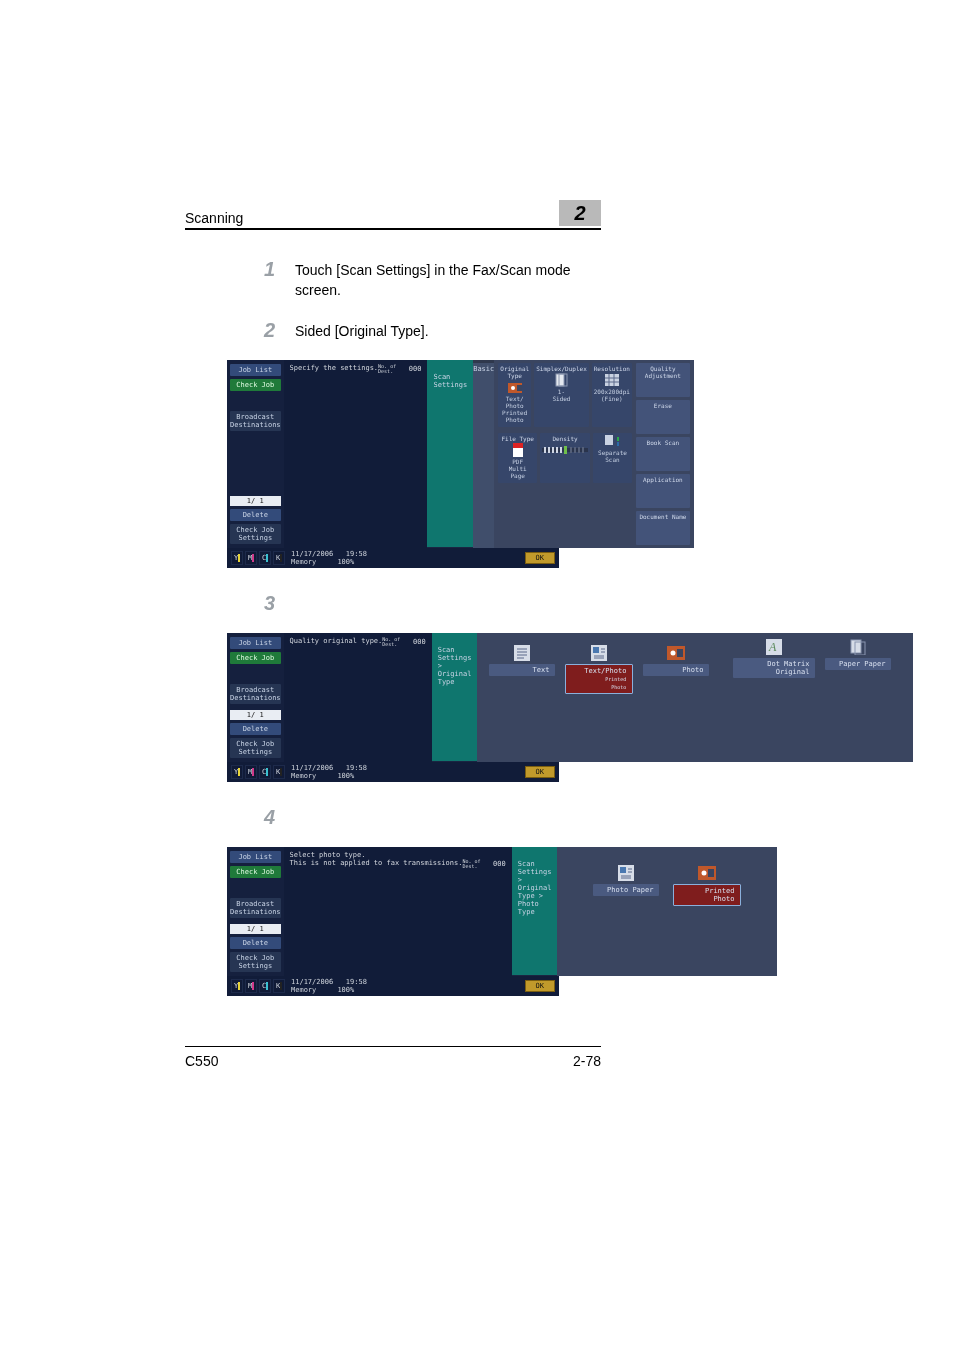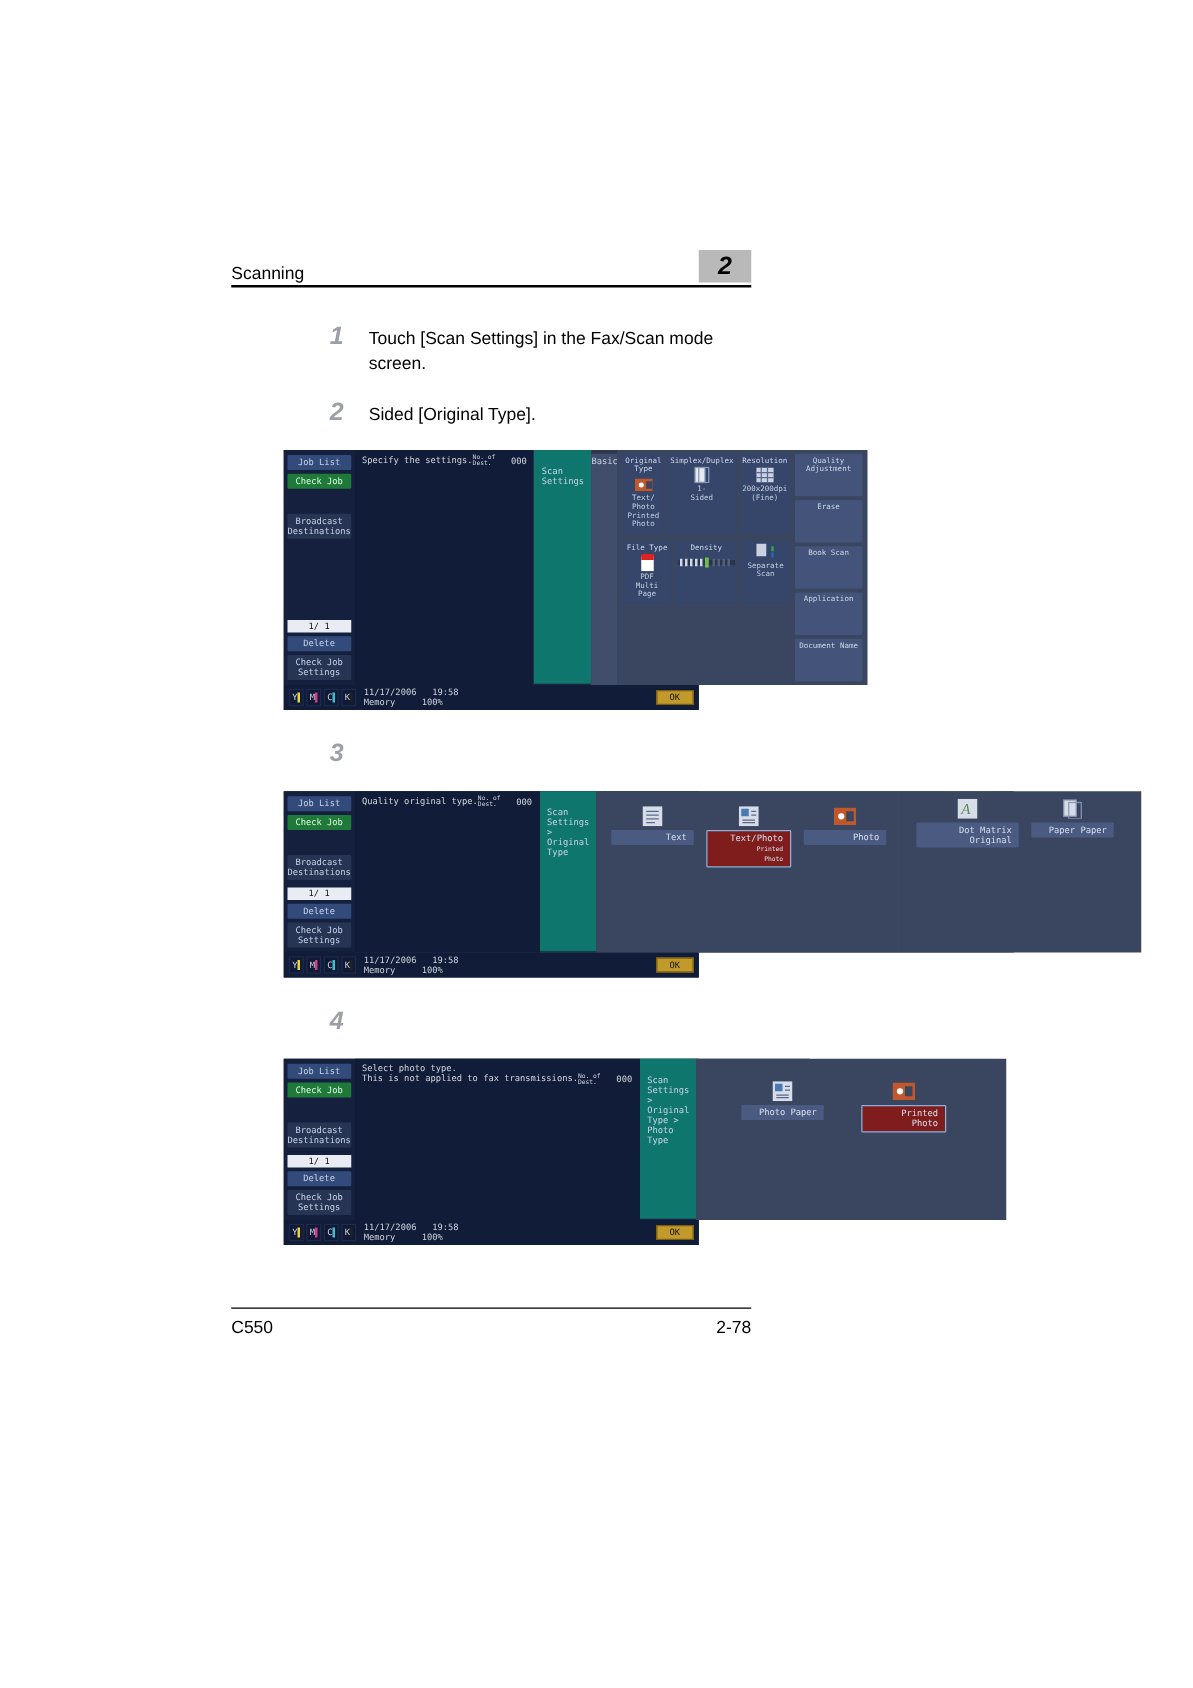--- a/index.html
+++ b/index.html
@@ -240,22 +240,22 @@
     background: #7f1d1d;
     border: 1px solid #8ab0dc;
   }
   .opt .oicon {
     width: 18px; height: 16px;
     display:flex;align-items:center;justify-content:center;
   }
   .center2 {
     display: grid;
     grid-template-columns: 1fr 1fr;
-    gap: 30px;
-    padding: 18px 48px 14px 36px;
+    gap: 14px;
+    padding: 18px 36px 14px 36px;
     background: #3a4560;
     flex:1;
   }
   .sep-empty {
     background: #3a4560;
     flex:1;
     min-height: 28px;
   }
   .footer {
     display: flex;

